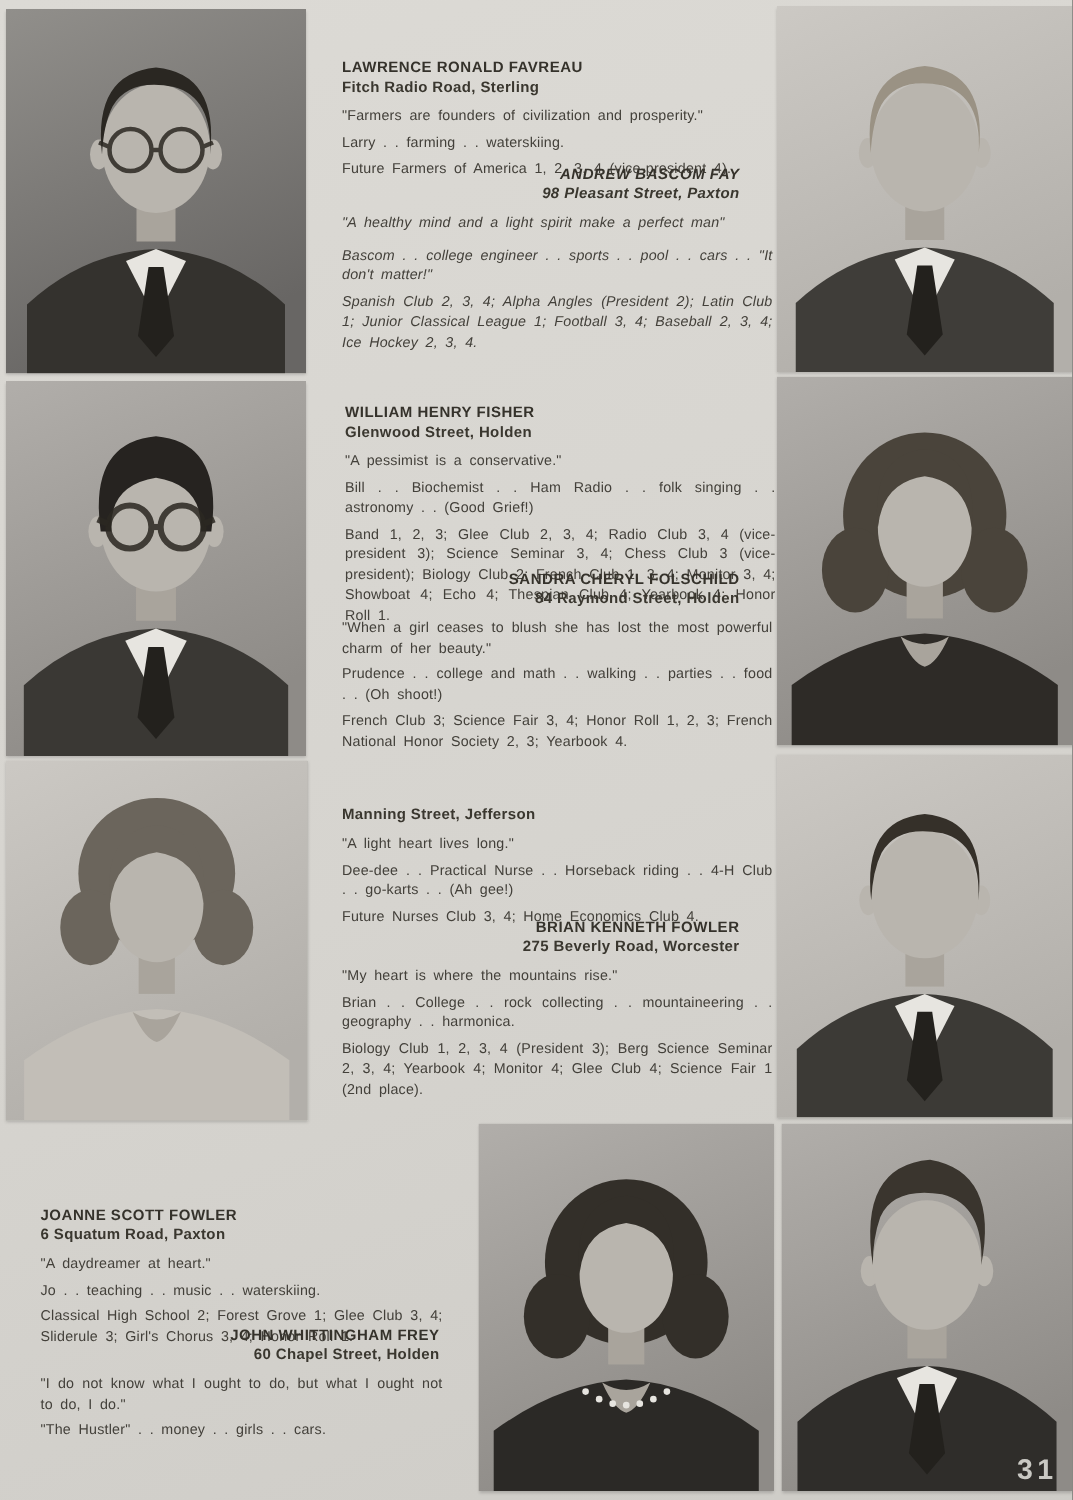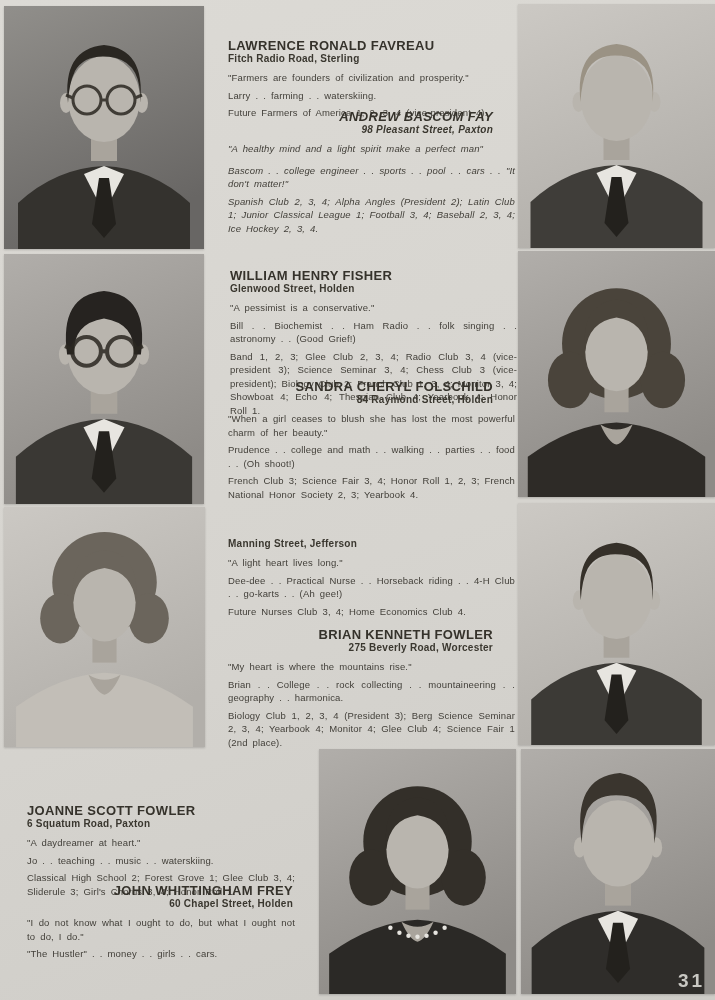--- a/index.html
+++ b/index.html
@@ -3,21 +3,21 @@
 <meta charset="utf-8">
 <style>
   html,body{margin:0;padding:0;background:#777672;}
   .page{position:relative;width:715px;height:1000px;overflow:hidden;
         background:linear-gradient(160deg,#dcdad5 0%,#d6d4cf 55%,#ceccc7 100%);
         font-family:"Liberation Sans",sans-serif;color:#3a372f;}
   .photo{position:absolute;overflow:hidden;
          box-shadow:inset 0 0 0 1px rgba(40,38,34,.28), 0 1px 2px rgba(0,0,0,.18);}
   .photo svg{display:block;width:100%;height:100%;}
   .entry{position:absolute;}
-  .s-name{font-size:13px;font-weight:bold;letter-spacing:.35px;line-height:13px;color:#35322b;}
+  .s-name{font-size:10px;font-weight:bold;letter-spacing:.35px;line-height:13px;color:#35322b;}
   .s-address{font-size:10px;font-weight:bold;letter-spacing:.25px;line-height:13px;margin-bottom:6px;color:#3a372f;}
   .s-quote,.s-interests,.s-activities{font-size:9.5px;line-height:13.5px;margin-bottom:4px;
          text-align:justify;text-align-last:left;word-spacing:2.2px;letter-spacing:.15px;color:#43403a;}
   .entry.right .s-name,.entry.right .s-address{text-align:right;padding-right:22px;}
   .entry.rtight .s-name,.entry.rtight .s-address{text-align:right;padding-right:2px;}
   .page-num{position:absolute;left:678px;top:970px;z-index:6;
          font-size:19px;font-weight:bold;letter-spacing:3px;color:#c9c8c3;}
 </style>
 </head>
 <body>
@@ -237,21 +237,21 @@
     <div class="s-activities">French Club 3; Science Fair 3, 4; Honor Roll 1, 2, 3; French National Honor Society 2, 3; Yearbook 4.</div>
   </div>
 
   <div class="entry" style="left:228px;top:537px;width:287px;">
     <div class="s-address">Manning Street, Jefferson</div>
     <div class="s-quote">"A light heart lives long."</div>
     <div class="s-interests">Dee-dee . . Practical Nurse . . Horseback riding . . 4-H Club . . go-karts . . (Ah gee!)</div>
     <div class="s-activities">Future Nurses Club 3, 4; Home Economics Club 4.</div>
   </div>
 
-  <div class="entry right" style="left:228px;top:612px;width:287px;margin-top:16px;">
+  <div class="entry right" style="left:228px;top:612px;width:287px;">
     <div class="s-name">BRIAN KENNETH FOWLER</div>
     <div class="s-address">275 Beverly Road, Worcester</div>
     <div class="s-quote">"My heart is where the mountains rise."</div>
     <div class="s-interests">Brian . . College . . rock collecting . . mountaineering . . geography . . harmonica.</div>
     <div class="s-activities">Biology Club 1, 2, 3, 4 (President 3); Berg Science Seminar 2, 3, 4; Yearbook 4; Monitor 4; Glee Club 4; Science Fair 1 (2nd place).</div>
   </div>
 
   <div class="entry" style="left:27px;top:804px;width:268px;">
     <div class="s-name">JOANNE SCOTT FOWLER</div>
     <div class="s-address">6 Squatum Road, Paxton</div>

